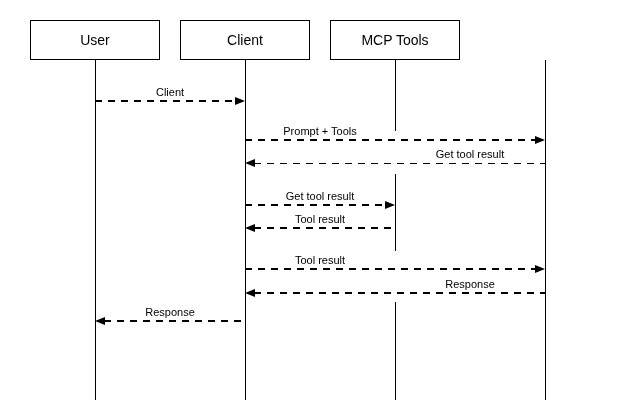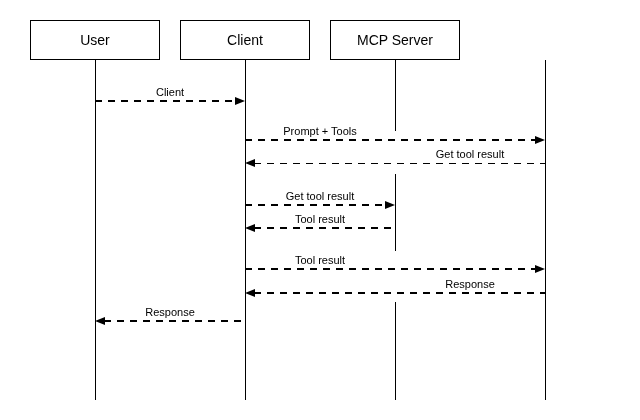--- a/index.html
+++ b/index.html
@@ -61,21 +61,21 @@
 
 <div class="canvas">
 
   <div class="pbox" style="left:30px;">
     <span>User</span>
   </div>
   <div class="pbox" style="left:180px;">
     <span>Client</span>
   </div>
   <div class="pbox" style="left:330px;">
-    <span>MCP Server</span>
+    <span>MCP Tools</span>
   </div>
 
   <div class="lifeline" style="left:95px;  top:60px; height:340px;"></div>
   <div class="lifeline" style="left:245px; top:60px; height:340px;"></div>
 
   <div class="lifeline" style="left:395px; top:60px;  height:71px;"></div>
   <div class="lifeline" style="left:395px; top:174px; height:77px;"></div>
   <div class="lifeline" style="left:395px; top:302px; height:98px;"></div>
   <div class="lifeline" style="left:545px; top:60px; height:340px;"></div>
 

